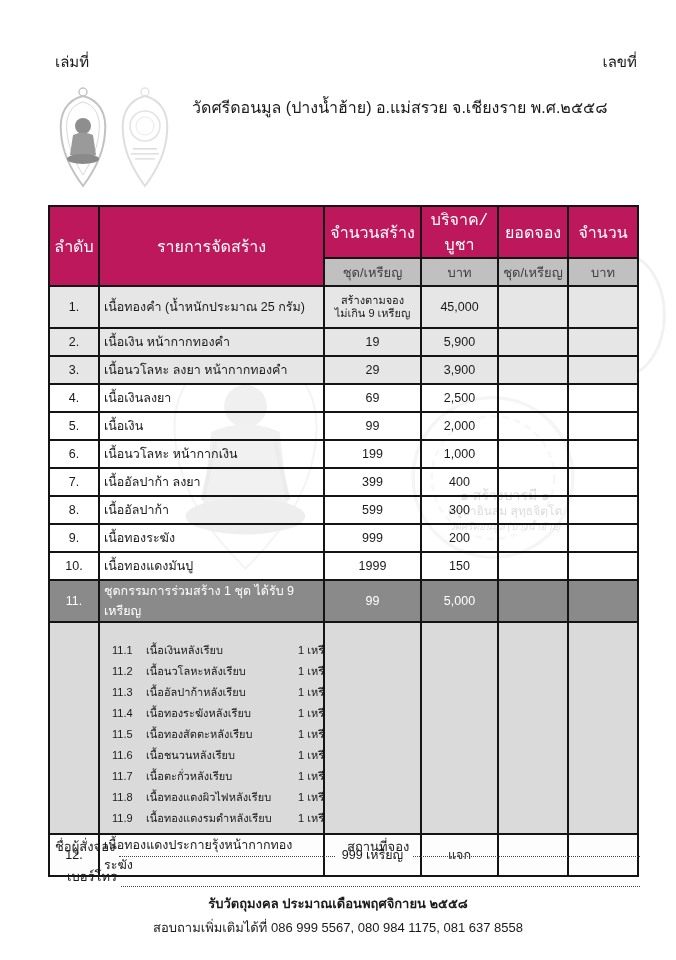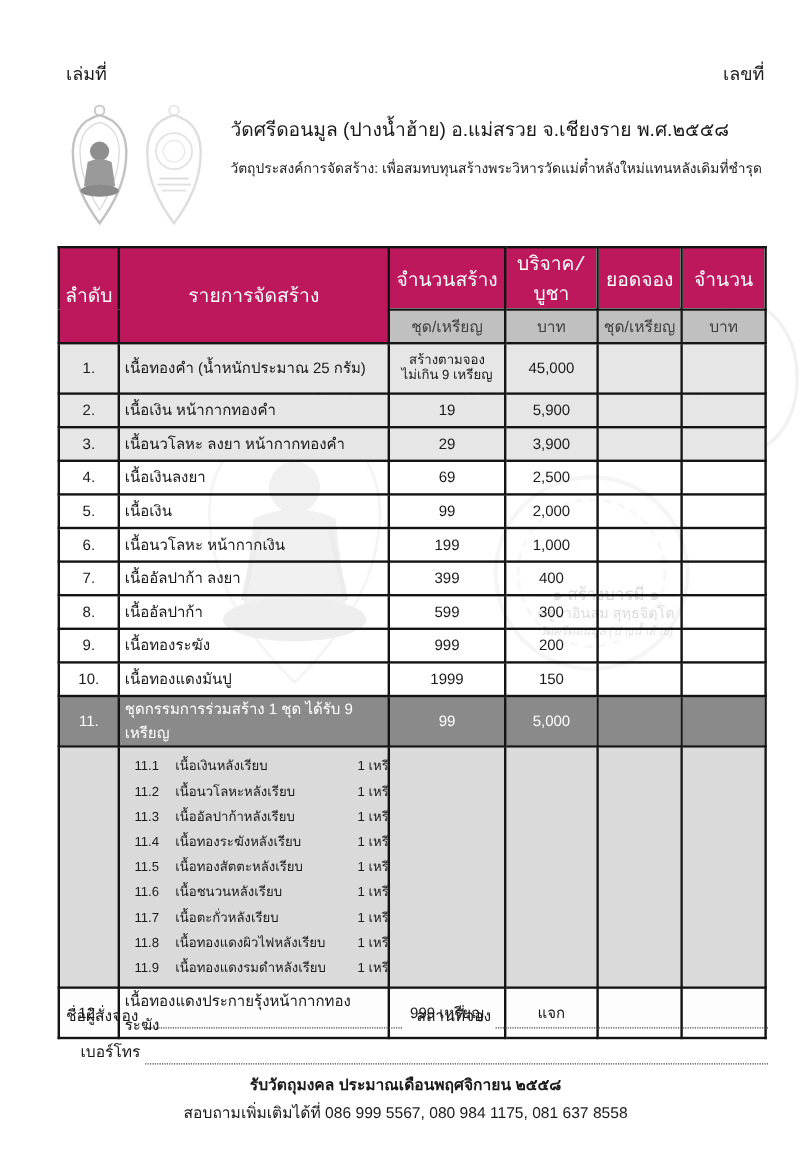--- a/index.html
+++ b/index.html
@@ -32,21 +32,21 @@
   td.c-no{text-align:center;font-size:12.5px;}
   td.c-item{text-align:left;font-size:12.5px;padding-left:8px;}
   td.c-made,td.c-price,td.c-res,td.c-amt{text-align:center;font-size:12.5px;}
   tr.r-g td{background:#e6e6e6;}
   tr.r-w td{background:rgba(255,255,255,0.50);}
   tr.r-tall td{height:40px;}
   tr.r-std td{height:26px;}
   .made2line{font-size:11px;line-height:13px;}
   tr.r-committee td{background:#8a8a8a;color:#fff;height:26px;}
   tr.r-sub td{background:#dadada;vertical-align:top;}
-  .sub-list{padding:6px 0 4px 8px;}
+  .sub-list{padding:6px 0 4px 8px;margin-top:11px;}
   .sub-line{display:flex;align-items:baseline;font-size:11px;line-height:21px;}
   .sub-no{width:34px;flex:0 0 auto;}
   .sub-name{width:152px;flex:0 0 auto;}
   .sub-qty{flex:0 0 auto;}
   tr.r-last td{background:#fdfdfd;height:27px;}
   
   .total-strip{display:flex;margin-left:40px;width:597px;height:34px;margin-top:0;}
   .total-left{width:380px;background:#dadada;display:flex;align-items:center;padding:0 6px;box-sizing:border-box;font-size:11px;}
   .dot-fill{flex:1;border-bottom:1px dotted #444;height:55%;margin-left:4px;}
   .total-cell{box-sizing:border-box;border:2px solid #141414;display:flex;align-items:center;justify-content:center;}
@@ -113,21 +113,20 @@
       <path d="M93,10 C77,14 69,27 71,47 C72,63 78,80 93,100 C108,80 114,63 115,47 C117,27 109,14 93,10 Z" fill="#ffffff" stroke="#d4d4d4" stroke-width="2"></path>
       <circle cx="93" cy="40" r="15" fill="none" stroke="#dadada" stroke-width="1.5"></circle>
       <circle cx="93" cy="40" r="9" fill="none" stroke="#e2e2e2" stroke-width="1"></circle>
       <rect x="81" y="62" width="24" height="1.6" fill="#d2d2d2"></rect>
       <rect x="79" y="67" width="28" height="1.6" fill="#d6d6d6"></rect>
       <rect x="83" y="72" width="20" height="1.6" fill="#d9d9d9"></rect>
     </g>
   </svg>
   <div class="header-text">
     <div class="doc-subtitle">วัดศรีดอนมูล (ปางน้ำฮ้าย) อ.แม่สรวย จ.เชียงราย พ.ศ.๒๕๕๘</div>
-    <div class="doc-purpose">วัตถุประสงค์การจัดสร้าง: เพื่อสมทบทุนสร้างพระวิหารวัดแม่ต๋ำหลังใหม่แทนหลังเดิมที่ชำรุด</div>
   </div>
 </div>
 
 <div class="table-zone">
   <table class="order">
     <colgroup>
       <col style="width:50px">
         <col style="width:225px">
         <col style="width:97px">
       <col style="width:77px">

